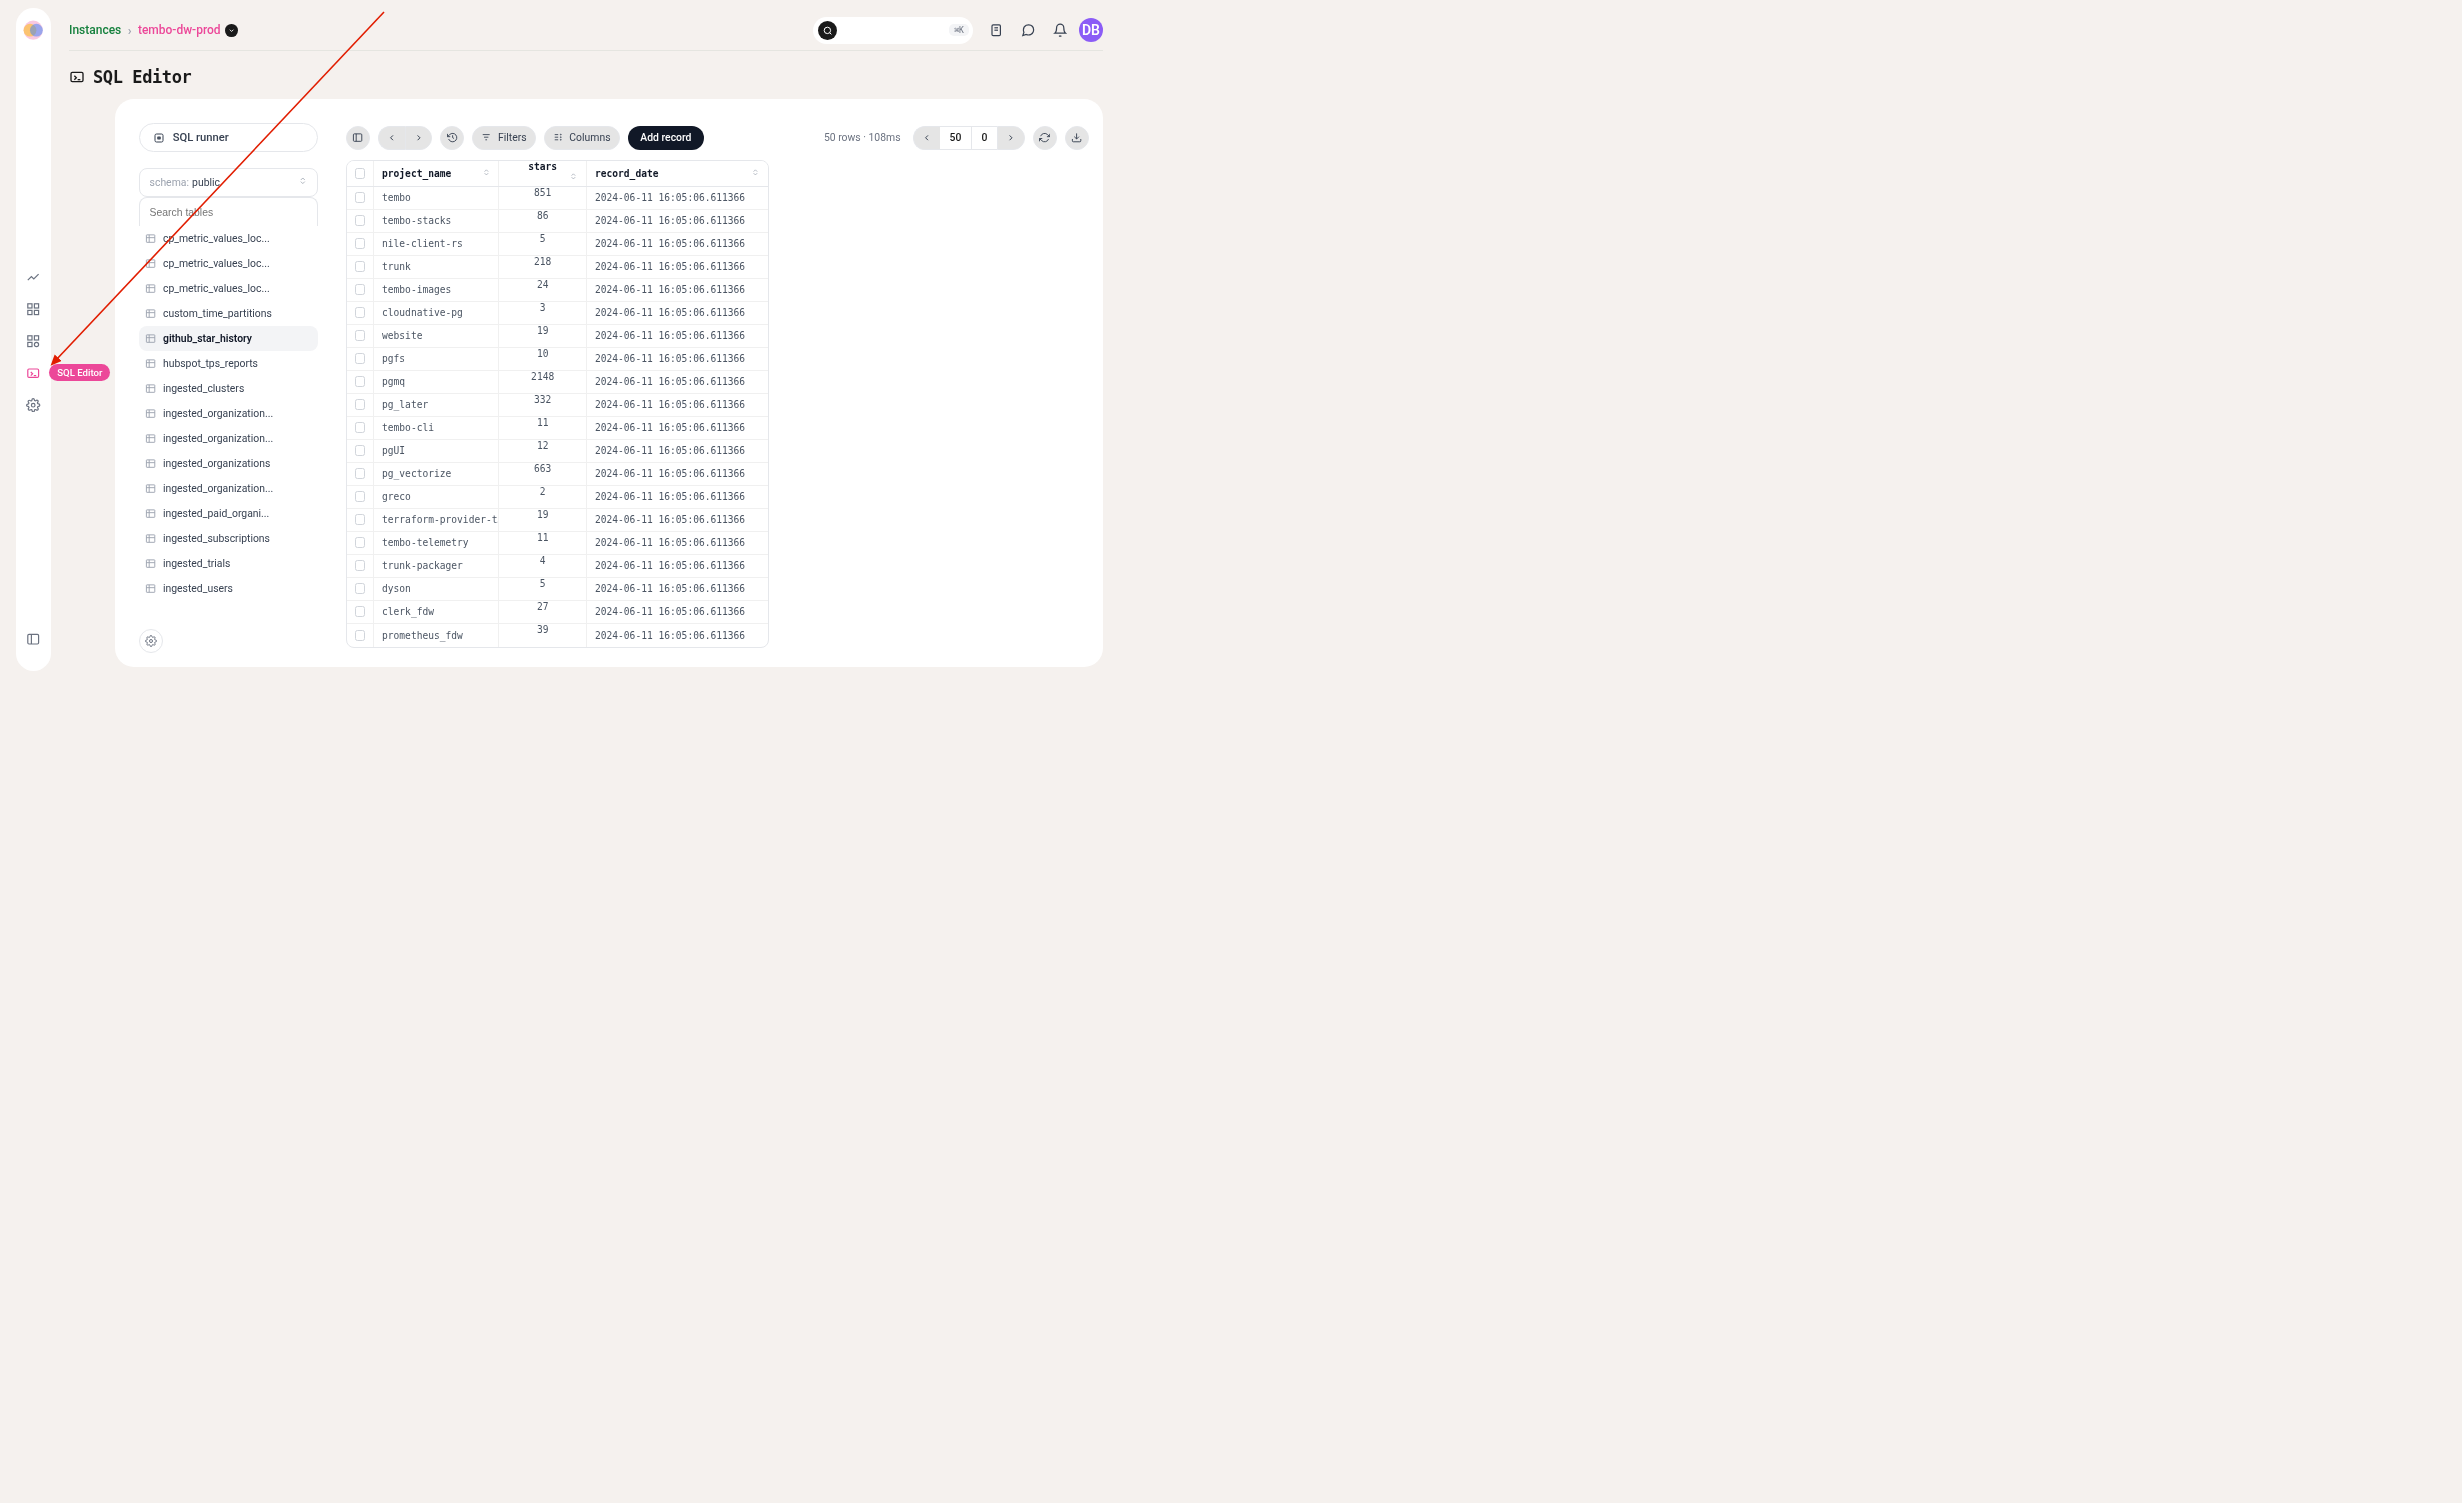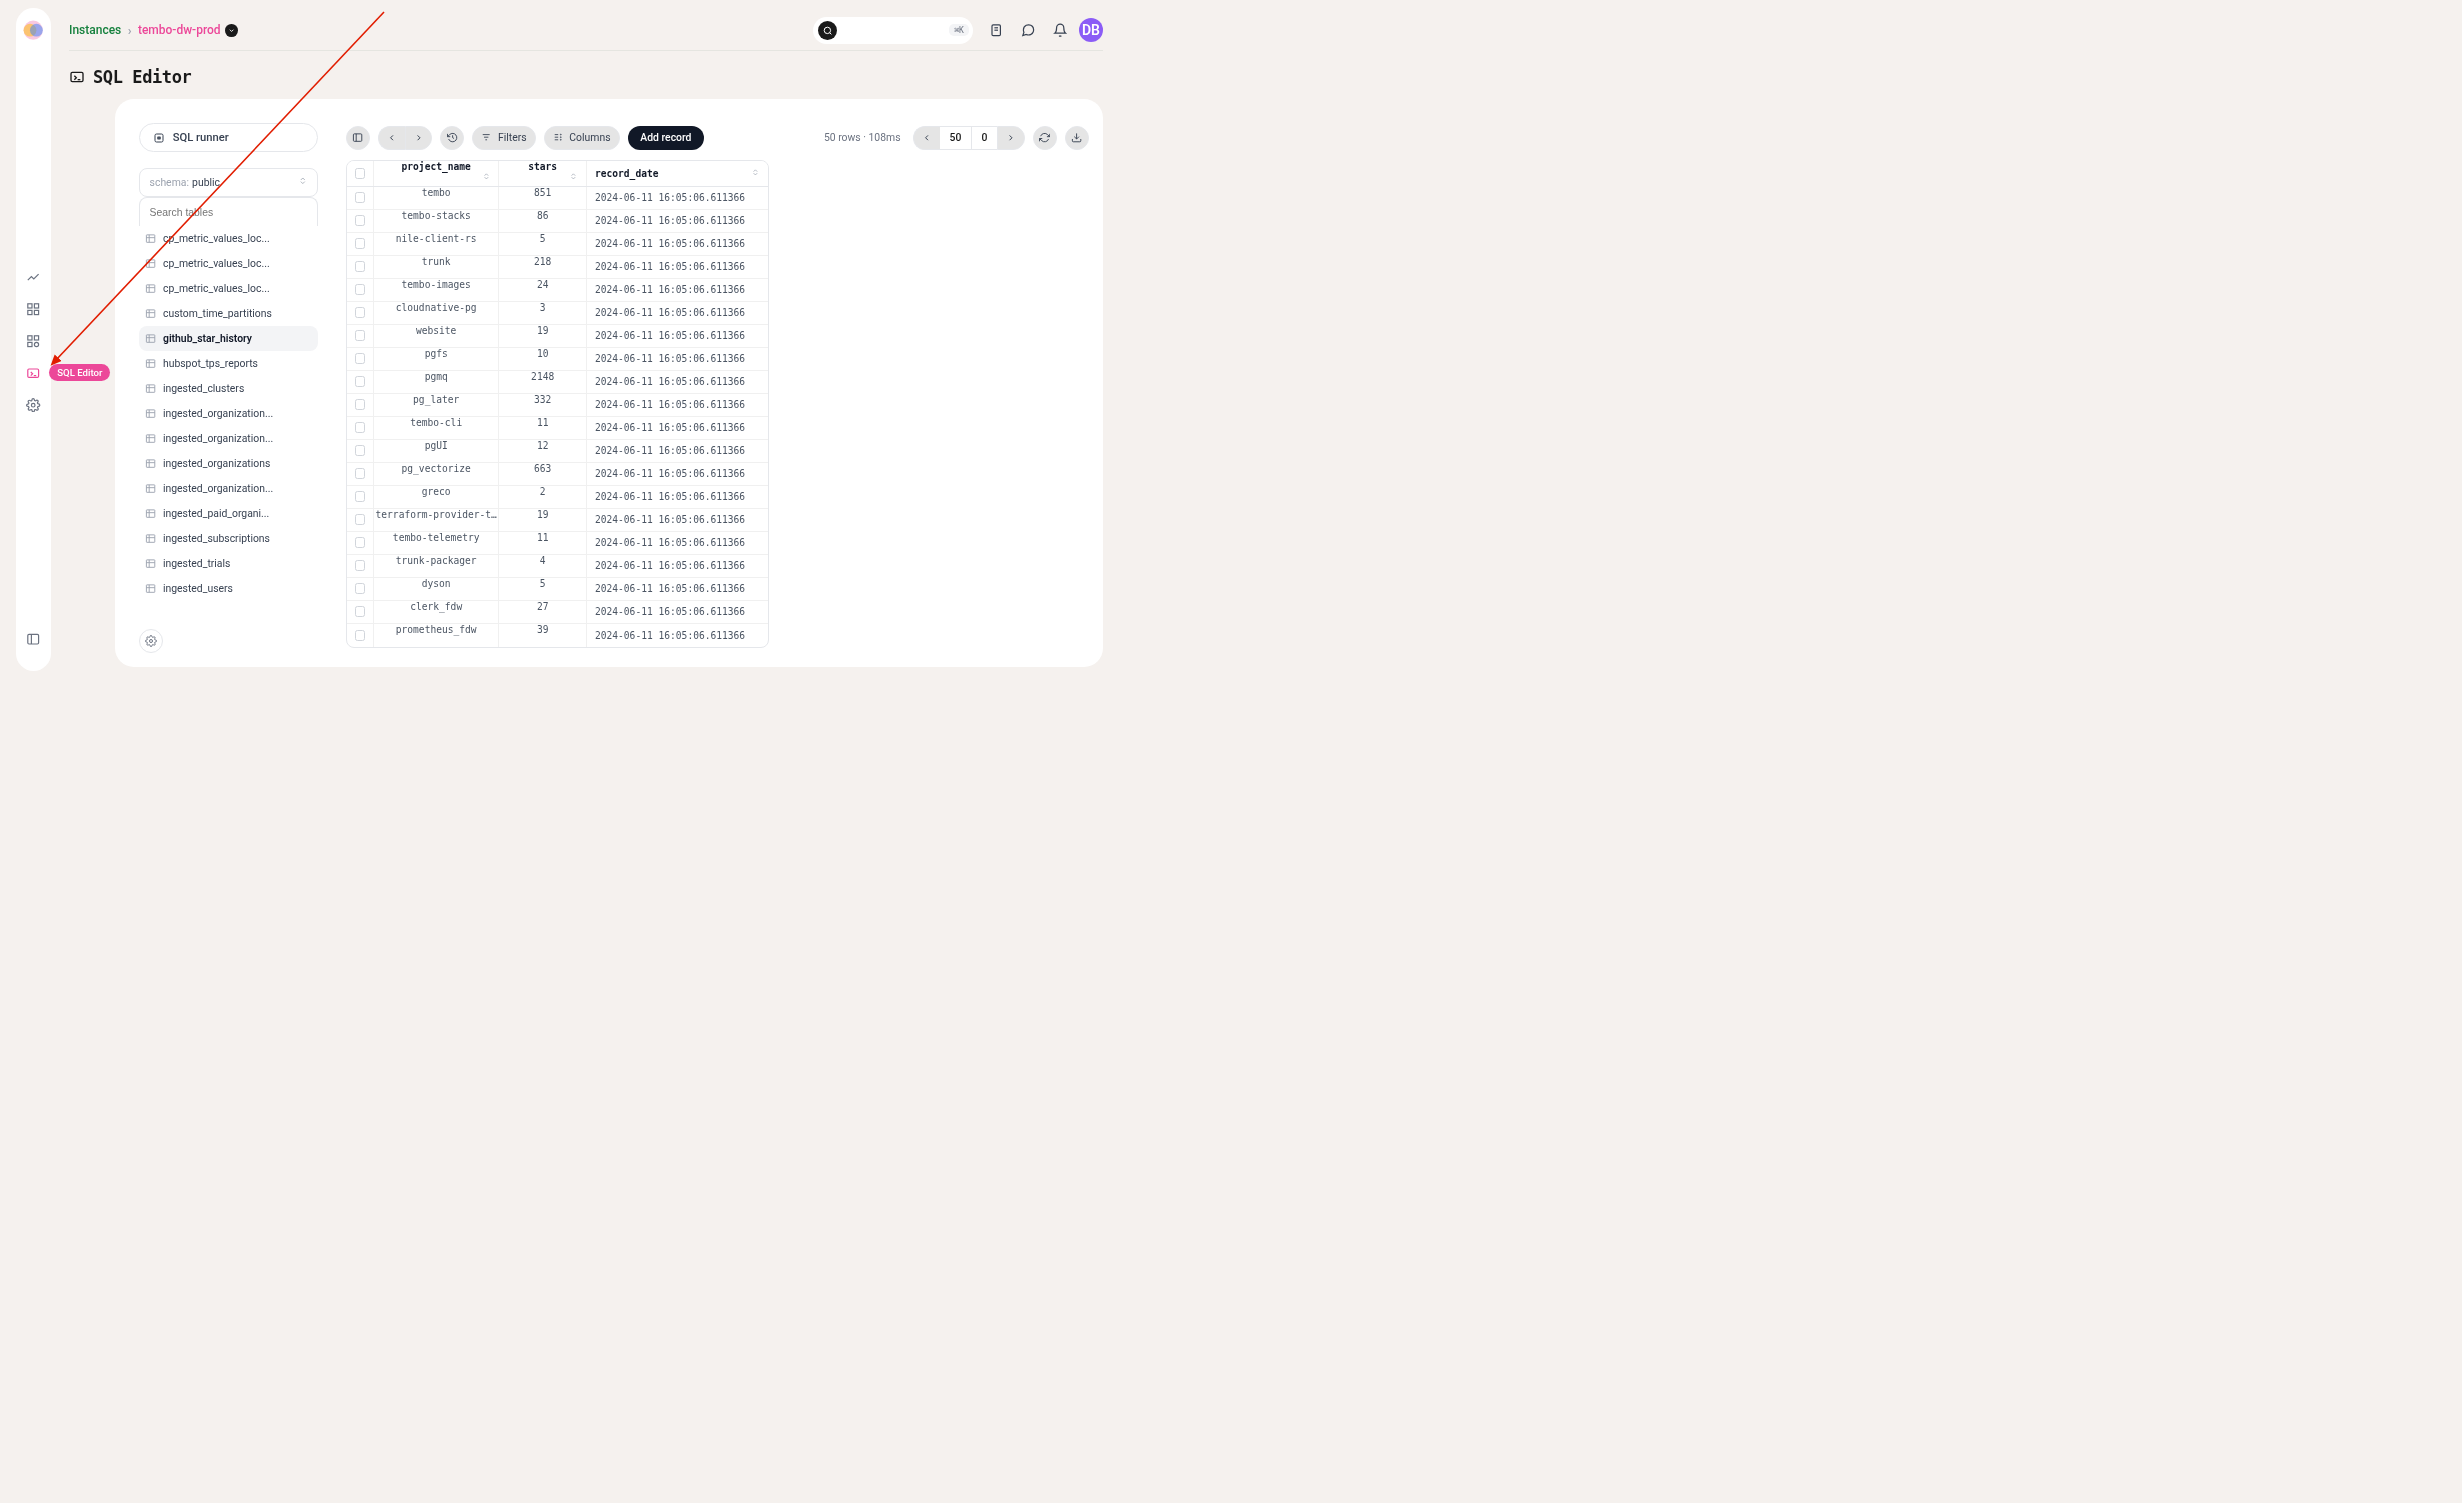--- a/index.html
+++ b/index.html
@@ -316,21 +316,21 @@
 .dt-cell {
   display: flex;
   align-items: center;
   padding: 0 8px;
   font-family: "SF Mono", Menlo, monospace;
   font-size: 9.6px;
   border-right: 0.8px solid #f0f0f0;
 }
 .dt-cell:last-child { border-right: none; }
 .dt-cell.check { width: 27px; justify-content: center; }
-.dt-cell.c0 { width: 126px; flex-direction: column; }
+.dt-cell.c0 { width: 126px; }
 .dt-cell.c1 { width: 88px; flex-direction: column; }
 .dt-cell.c2 { width: 182px; }
 .dt-header .dt-cell { font-weight: 600; color: #111827; }
 .dt-header .sort { margin-left: auto; color: #9ca3af; }
 .dt-row {
   display: flex;
   height: 23px;
   border-bottom: 0.8px solid #f0f0f0;
   color: #4b5563;
 }

